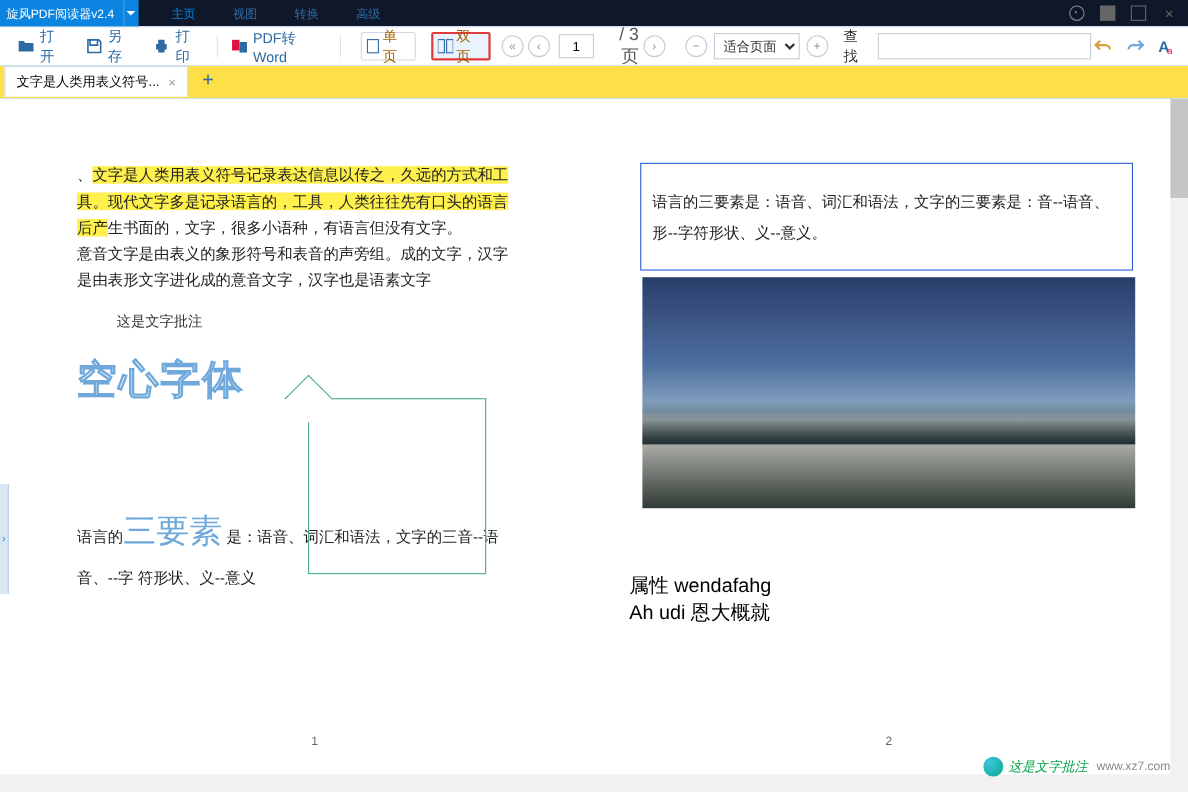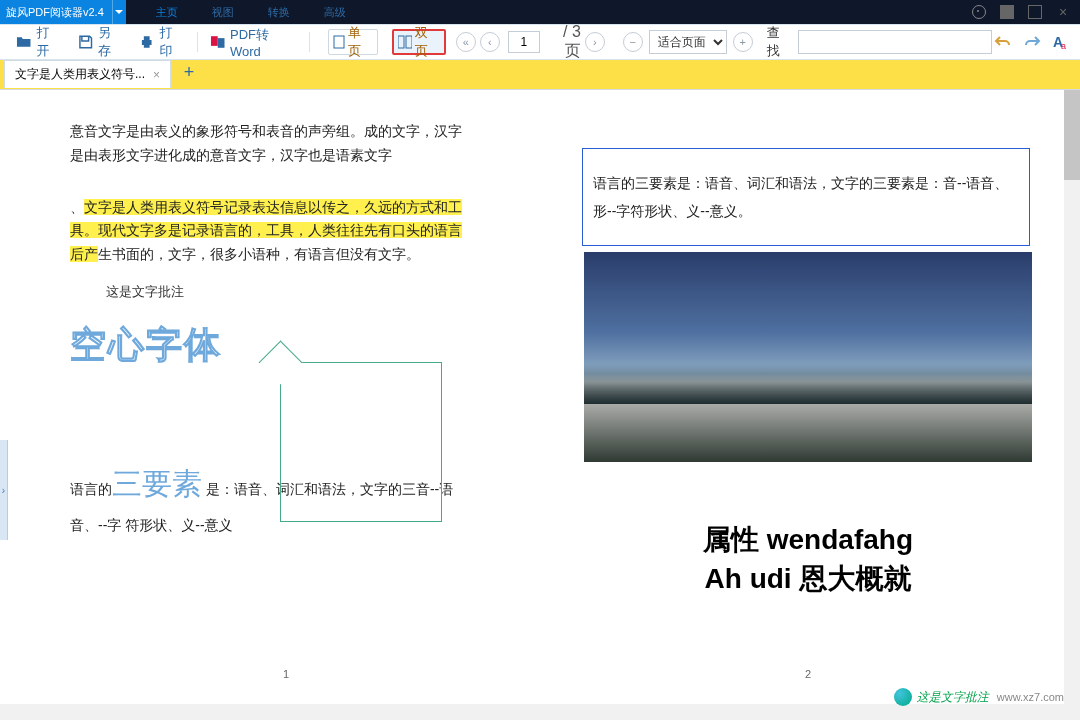--- a/index.html
+++ b/index.html
@@ -54,21 +54,21 @@
 .hollow { font-size:36px; font-weight:700; color:#6fa9dc; -webkit-text-stroke:1px #6fa9dc; color:transparent; margin-left:20px; margin-top:20px; letter-spacing:2px; }
 .hex { position:absolute; left:230px; top:242px; width:162px; height:160px; border:1px solid #4a8; }
 .hex::before, .hex::after { content:""; position:absolute; width:30px; height:30px; background:#fff; border:1px solid #4a8; }
 .hex::before { top:-16px; left:-16px; transform:rotate(45deg); border-right:none; border-bottom:none; }
 .hex::after { display:none; }
 .p1-text2 { font-size:14px; color:#222; margin-left:20px; margin-top:85px; width:400px; line-height:1.9; }
 .p1-text2 .big { font-size:30px; color:#6fa9dc; }
 .p2-box { border:1px solid #2a5cd8; padding:20px 10px; font-size:14px; color:#222; line-height:2; margin:28px 14px 0 10px; }
 .photo { margin:6px 12px 0 12px; height:210px; background:linear-gradient(#2a3d6a 0%,#4e6fa0 38%,#8daac3 58%,#dfe6e8 62%,#b5b5b2 70%,#2f3a33 100%); position:relative; }
 .photo::after { content:""; position:absolute; bottom:58px; left:0; right:0; height:40px; background:linear-gradient(to bottom, transparent 0%, #1e2d30 100%); }
-.p2-big { font-size:28px; font-weight:700; text-align:center; margin-top:58px; line-height:1.4; }
+.p2-big { font-size:18px; font-weight:400; margin-top:58px; line-height:1.4; }
 .pgnum { position:absolute; bottom:12px; left:50%; transform:translateX(-50%); font-size:11px; color:#666; }
 
 .vscroll { position:absolute; right:0; top:90px; bottom:0; width:16px; background:#f1f1f1; }
 .vthumb { position:absolute; top:0; width:100%; height:90px; background:#c5c5c5; }
 .hscroll { position:absolute; bottom:0; left:0; right:16px; height:16px; background:#f1f1f1; }
 
 .watermark { position:absolute; right:16px; bottom:14px; display:flex; align-items:center; gap:5px; color:#02a34a; font-size:12px; font-style:italic; }
 .wm-ico { width:18px; height:18px; border-radius:50%; background:radial-gradient(circle at 30% 30%,#41c4df,#0a8); }
 .wm-url { color:#888; font-style:normal; font-size:11px; margin-left:3px; }
 </style>
@@ -182,22 +182,22 @@
     <span data-name="document-tab-label">文字是人类用表义符号...</span>
     <span class="tabclose" data-name="tab-close-icon">×</span>
   </div>
   <div class="addtab" data-name="add-tab-button">+</div>
 </div>
 
 <div class="content" data-name="document-view">
   <div class="sidehandle" data-name="side-panel-handle">›</div>
   <div class="pages">
     <div class="page" data-name="page-1">
+      <div class="p1-text" data-name="p1-paragraph-1">、<span class="p1-hl">文字是人类用表义符号记录表达信息以传之，久远的方式和工具。现代文字多是记录语言的，工具，人类往往先有口头的语言后产</span><span>生书面的，文字，很多小语种，有语言但没有文字。</span></div>
       <div class="p1-text" style="margin-top:0" data-name="p1-paragraph-2">意音文字是由表义的象形符号和表音的声旁组。成的文字，汉字是由表形文字进化成的意音文字，汉字也是语素文字</div>
-      <div class="p1-text" data-name="p1-paragraph-1">、<span class="p1-hl">文字是人类用表义符号记录表达信息以传之，久远的方式和工具。现代文字多是记录语言的，工具，人类往往先有口头的语言后产</span><span>生书面的，文字，很多小语种，有语言但没有文字。</span></div>
       <div class="p1-anno" data-name="p1-annotation">这是文字批注</div>
       <div class="hollow" data-name="p1-hollow-text">空心字体</div>
       <div class="hex" data-name="p1-hexagon-shape"></div>
       <div class="p1-text2" data-name="p1-bottom-text">
         <span>语言的</span><span class="big">三要素</span><span> 是：语音、词汇和语法，文字的三音--语音、--字 符形状、义--意义</span>
       </div>
       <div class="pgnum" data-name="page-1-number">1</div>
     </div>
     <div class="page" data-name="page-2">
       <div class="p2-box" data-name="p2-box-text">语言的三要素是：语音、词汇和语法，文字的三要素是：音--语音、形--字符形状、义--意义。</div>

